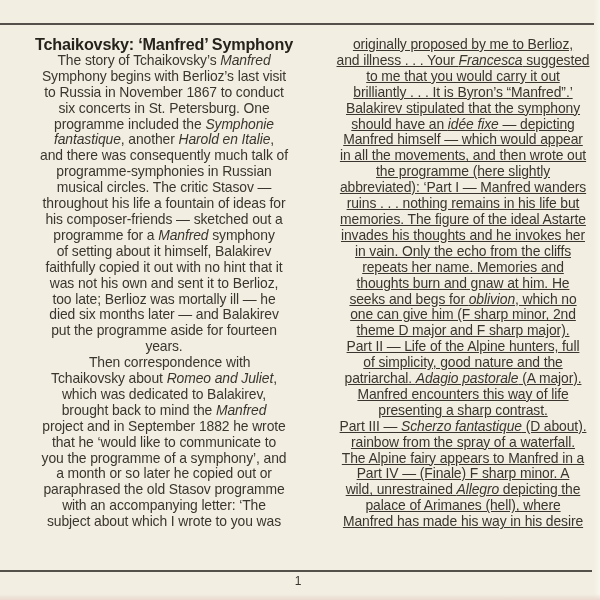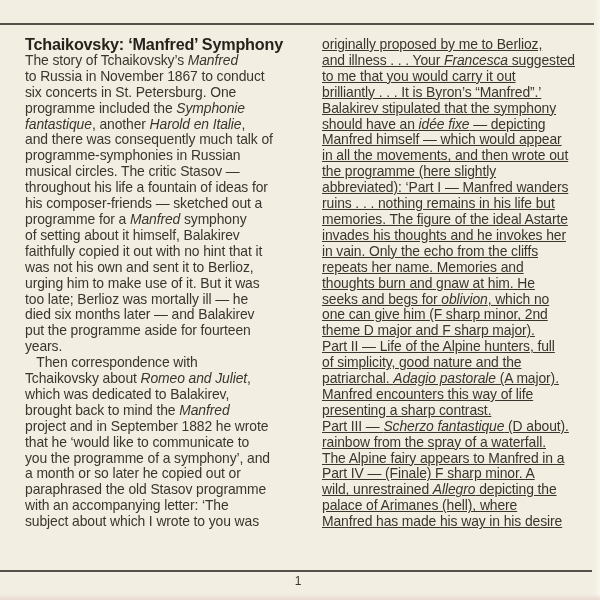--- a/index.html
+++ b/index.html
@@ -15,20 +15,21 @@
   .rule {
     position: absolute;
     height: 2px;
     background: var(--rule, #54504a);
   }
   .rule-top    { top: 23px;  left: 0; width: 594px; }
   .rule-bottom { top: 570px; left: 0; width: 592px; }
   .col {
     position: absolute;
     top: 37px;
+    text-align: center;
   }
   .col-left  { left: 25px;  width: 278px; }
   .col-right { left: 322px; width: 282px; text-decoration: underline; }
   .page-title {
     margin: 0;
     font-size: 16.2px;
     font-weight: bold;
     line-height: 15.9px;
     letter-spacing: -0.2px;
     color: var(--ink-strong, #26231d);
@@ -66,34 +67,34 @@
 </head>
 <body>
 
 <div class="page" style="--bg: #f2eee2; --ink: #3a362f; --ink-strong: #26231d; --rule: #54504a;">
   <div class="rule rule-top"></div>
 
   <div class="col col-left">
     <h1 class="page-title">Tchaikovsky: ‘Manfred’ Symphony</h1>
     <div id="left-lines">
         <div class="ln"><span>The story of Tchaikovsky’s </span><i>Manfred</i></div>
+        <div class="ln"><span>Symphony begins with Berlioz’s last visit</span></div>
         <div class="ln"><span>to Russia in November 1867 to conduct</span></div>
         <div class="ln"><span>six concerts in St. Petersburg. One</span></div>
         <div class="ln"><span>programme included the </span><i>Symphonie</i></div>
         <div class="ln"><i>fantastique</i><span>, another </span><i>Harold en Italie</i><span>,</span></div>
         <div class="ln"><span>and there was consequently much talk of</span></div>
         <div class="ln"><span>programme-symphonies in Russian</span></div>
         <div class="ln"><span>musical circles. The critic Stasov —</span></div>
         <div class="ln"><span>throughout his life a fountain of ideas for</span></div>
         <div class="ln"><span>his composer-friends — sketched out a</span></div>
         <div class="ln"><span>programme for a </span><i>Manfred</i><span> symphony</span></div>
         <div class="ln"><span>of setting about it himself, Balakirev</span></div>
         <div class="ln"><span>faithfully copied it out with no hint that it</span></div>
         <div class="ln"><span>was not his own and sent it to Berlioz,</span></div>
-        <div class="ln"><span>urging him to make use of it. But it was</span></div>
         <div class="ln"><span>too late; Berlioz was mortally ill — he</span></div>
         <div class="ln"><span>died six months later — and Balakirev</span></div>
         <div class="ln"><span>put the programme aside for fourteen</span></div>
         <div class="ln"><span>years.</span></div>
         <div class="ln"><span>&nbsp;&nbsp;&nbsp;Then correspondence with</span></div>
         <div class="ln"><span>Tchaikovsky about </span><i>Romeo and Juliet</i><span>,</span></div>
         <div class="ln"><span>which was dedicated to Balakirev,</span></div>
         <div class="ln"><span>brought back to mind the </span><i>Manfred</i></div>
         <div class="ln"><span>project and in September 1882 he wrote</span></div>
         <div class="ln"><span>that he ‘would like to communicate to</span></div>

